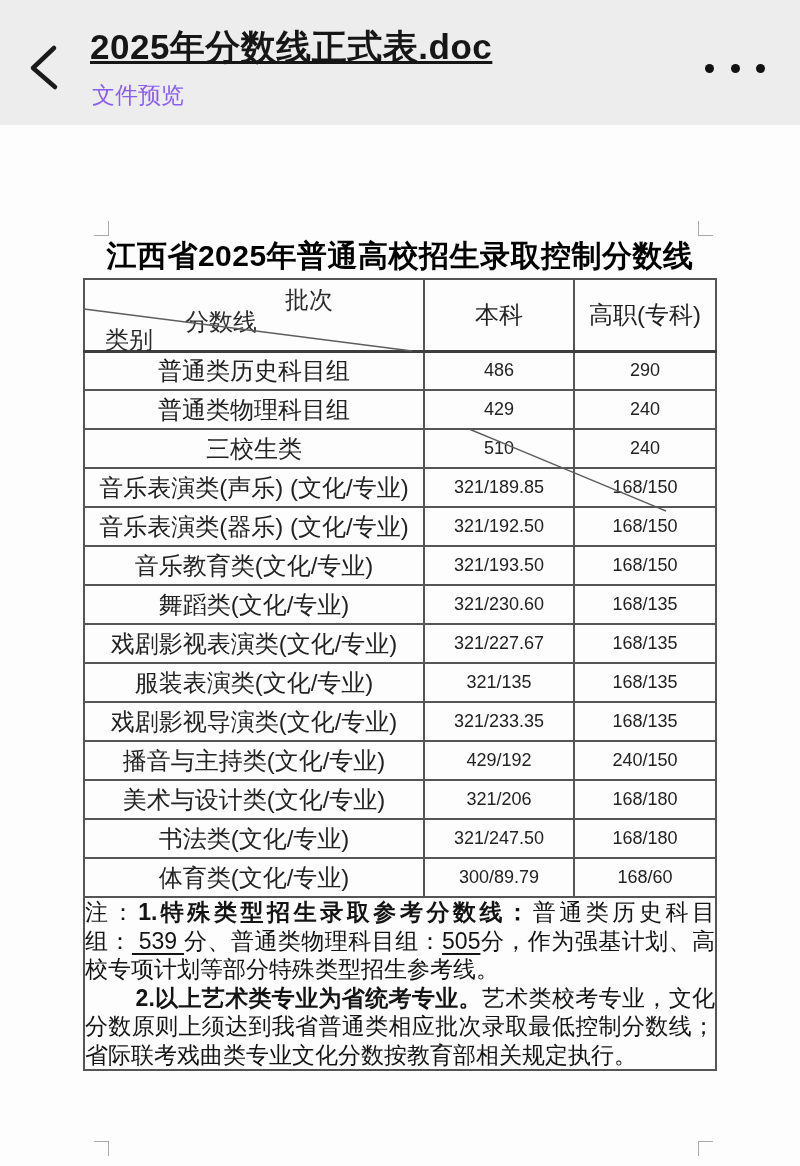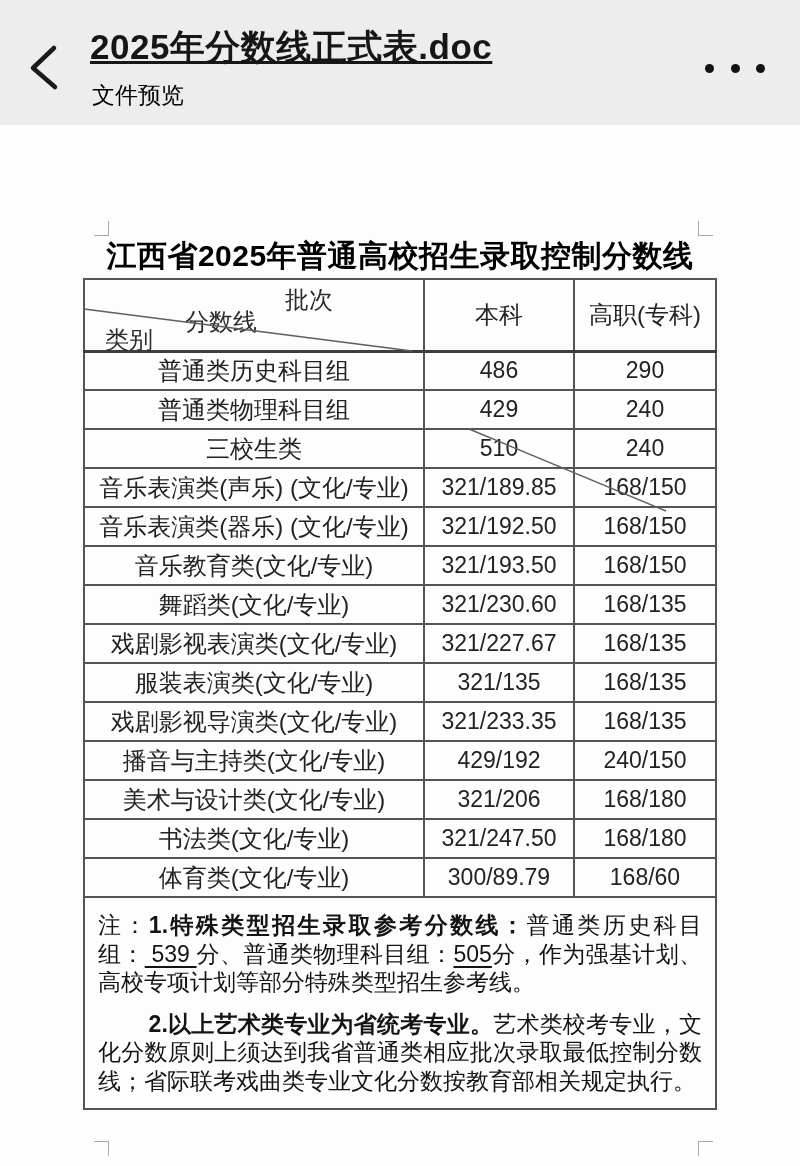--- a/index.html
+++ b/index.html
@@ -3,21 +3,21 @@
 <meta charset="utf-8">
 <style>
   html,body{margin:0;padding:0;}
   body{font-family:"Liberation Sans","DejaVu Sans",sans-serif;}
   #screen{position:relative;width:800px;height:1166px;background:#fdfdfd;overflow:hidden;color:#1a1a1a;}
 
   
   .appbar{position:absolute;left:0;top:0;width:800px;height:125px;background:#ededed;}
   .back-btn{position:absolute;left:18px;top:36px;width:52px;height:62px;cursor:pointer;background:none;border:none;padding:0;}
   .appbar-title{position:absolute;left:90px;top:24px;width:620px;font-size:35px;font-weight:600;color:#161616;letter-spacing:0.5px;white-space:nowrap;text-decoration:underline;}
-  .appbar-subtitle{position:absolute;left:92px;top:80px;font-size:23px;color:#000000;}
+  .appbar-subtitle{position:absolute;left:92px;top:80px;font-size:23px;color:#8b5cf6;}
   .more-btn{position:absolute;left:700px;top:50px;width:70px;height:36px;background:none;border:none;display:flex;align-items:center;justify-content:space-between;padding:0 5px;cursor:pointer;}
   .dot{width:9px;height:9px;border-radius:50%;background:#121212;}
 
   
   .page{position:absolute;left:0;top:125px;width:800px;height:1041px;background:#fdfdfd;}
   .corner{position:absolute;width:14px;height:14px;border:0 solid #a9a9a9;}
   .corner.tl{left:94px;top:221px;border-right-width:1px;border-bottom-width:1px;}
   .corner.tr{left:698px;top:221px;border-left-width:1px;border-bottom-width:1px;}
   .corner.bl{left:94px;top:1141px;border-right-width:1px;border-top-width:1px;}
   .corner.br{left:698px;top:1141px;border-left-width:1px;border-top-width:1px;}
@@ -29,23 +29,23 @@
   table.scores td{border:2px solid #555;padding:0;text-align:center;vertical-align:middle;color:#222;box-sizing:border-box;}
   tr.head-row td{border-bottom:3px solid #3e3e3e;}
   td.corner-cell{position:relative;height:72px;}
   .ch-label{position:absolute;font-size:24px;color:#2b2b2b;white-space:nowrap;}
   .ch-top{left:200px;top:4px;}
   .ch-mid{left:100px;top:26px;}
   .ch-bot{left:20px;top:44px;}
   td.col-head{font-size:24px;color:#2b2b2b;}
   tr.data-row{height:39px;margin-top:8px;}
   td.cat{font-size:24px;}
-  td.num{font-size:23px;border-radius:16px;}
+  td.num{font-size:18px;border-radius:16px;}
   td.notes-cell{height:171px;text-align:left;vertical-align:top;padding:3px 6px 0 5px;}
-  .note-p{font-size:23px;line-height:28.5px;color:#141414;margin:13px;text-align:justify;}
+  .note-p{font-size:23px;line-height:28.5px;color:#141414;margin:0;text-align:justify;}
   .note-p2{text-indent:2.2em;}
   .nb{font-weight:700;}
   .nu{text-decoration:underline;text-underline-offset:4px;}
 
   .diag-overlay{position:absolute;left:0;top:0;width:800px;height:1166px;pointer-events:none;}
 </style>
 </head>
 <body>
 
 <div id="screen">

